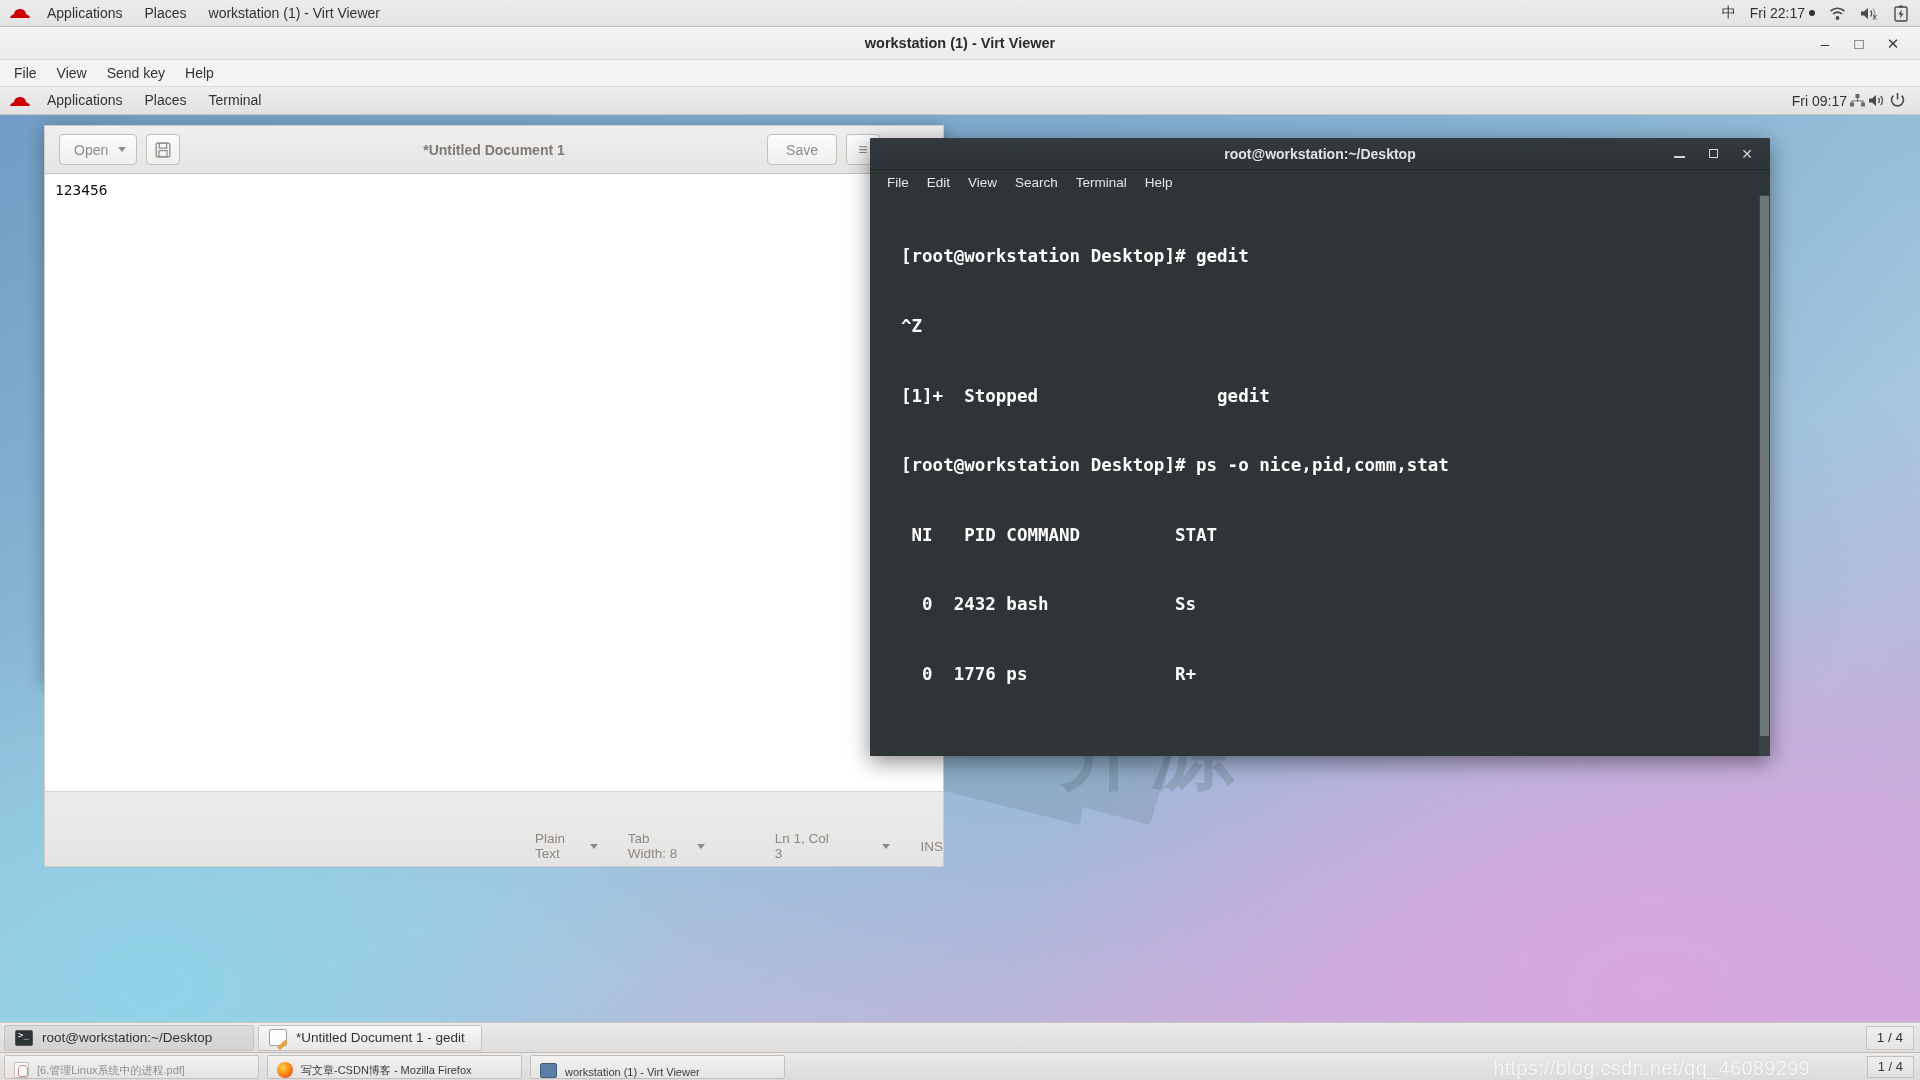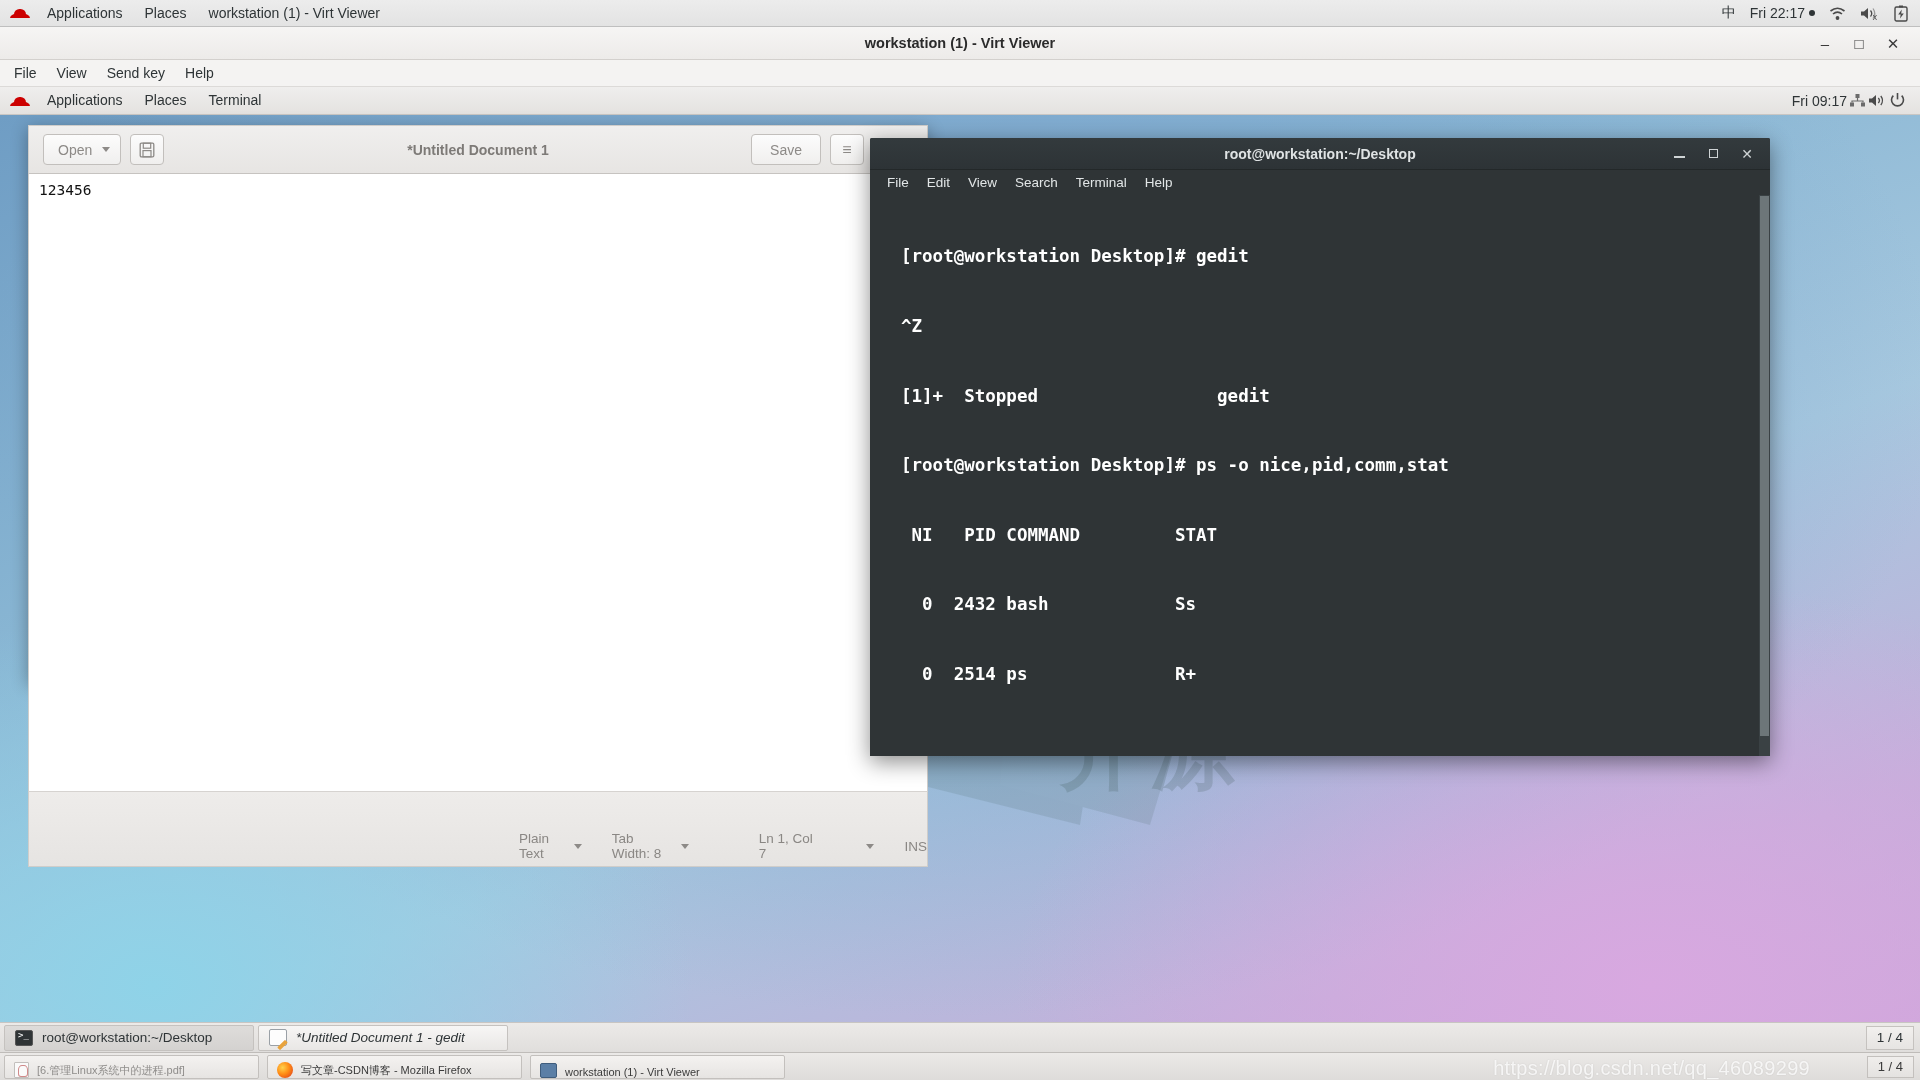--- a/index.html
+++ b/index.html
@@ -69,21 +69,21 @@
     background:
       radial-gradient(ellipse 1100px 700px at 86% 96%, #d8a8e0 0%, rgba(216,168,224,0) 58%),
       radial-gradient(ellipse 900px 620px at 8% 96%, #8fd3e8 0%, rgba(143,211,232,0) 60%),
       radial-gradient(ellipse 1400px 900px at 50% 30%, #7ea8cf 0%, rgba(126,168,207,0) 70%),
       linear-gradient(160deg, #6f9dc4 0%, #8ab7d4 35%, #a7c8df 60%, #c2b0da 85%, #c9a7d8 100%);
   }
   .wm-shape { position:absolute; opacity:0.10; }
 
   
   .gedit {
-    position: absolute; left: 28px; top: 125px; width: 900px; height: 557px;
+    position: absolute; left: 44px; top: 125px; width: 900px; height: 557px;
     box-shadow: 0 4px 16px rgba(0,0,0,0.33);
   }
   .gedit-header {
     height: 49px; width: 100%;
     background: linear-gradient(to bottom,#f0efee 0%,#e7e5e3 100%);
     border: 1px solid #cfcdca; border-bottom: 1px solid #c6c3c0;
     display: flex; align-items: center; position: relative;
   }
   .btn {
     background: linear-gradient(to bottom,#fcfcfc 0%,#f0efee 100%);
@@ -356,21 +356,21 @@
       <div class="sb-row">
         <div class="sb-item sb-lang">
           <span>Plain Text</span>
           <span class="caret-dn"></span>
         </div>
         <div class="sb-item sb-tab">
           <span>Tab Width: 8</span>
           <span class="caret-dn"></span>
         </div>
         <div class="sb-item sb-pos">
-          <span>Ln 1, Col 7</span>
+          <span>Ln 1, Col 3</span>
         </div>
         <div class="sb-item sb-caret">
           <span class="caret-dn"></span>
         </div>
         <div class="sb-item sb-ins">INS</div>
       </div>
     </div>
   </div>
 
   <div class="term">
@@ -394,37 +394,37 @@
       <div class="tm">Terminal</div>
       <div class="tm">Help</div>
     </div>
     <div class="term-body">
       <div>[root@workstation Desktop]# gedit</div>
       <div>^Z</div>
       <div>[1]+  Stopped                 gedit</div>
       <div>[root@workstation Desktop]# ps -o nice,pid,comm,stat</div>
       <div> NI   PID COMMAND         STAT</div>
       <div>  0  2432 bash            Ss</div>
-      <div>  0  2514 ps              R+</div>
+      <div>  0  1776 ps              R+</div>
       
       
       
       
     </div>
     <div class="term-scroll">
       <div class="term-thumb"></div>
     </div>
   </div>
 
   <div class="guest-taskbar">
     <div class="tb-btn active" style="width:250px;">
       <span class="ico-term"></span>
       <span>root@workstation:~/Desktop</span>
     </div>
-    <div class="tb-btn" style="width:250px;font-style:italic;">
+    <div class="tb-btn" style="width:224px;">
       <span class="ico-gedit"></span>
       <span>*Untitled Document 1 - gedit</span>
     </div>
     <div class="page-ind">1 / 4</div>
   </div>
 
   <div class="host-taskbar">
     <div class="htb-btn dim" style="width:255px;">
       <span class="ico-pdf"></span>
       <span>[6.管理Linux系统中的进程.pdf]</span>

